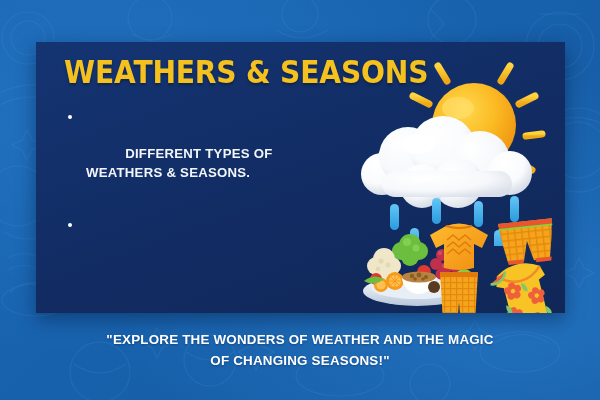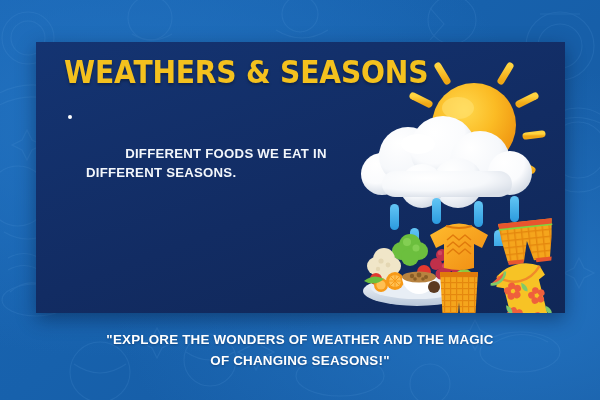--- a/index.html
+++ b/index.html
@@ -173,22 +173,25 @@
 
   <div id="card">
 
     <div id="text-col">
 
       <div id="title">WEATHERS &amp; SEASONS</div>
 
       <ul id="bullets">
         <li class="bullet">
           <span class="bullet-dot"></span>
-          <span>DIFFERENT FOODS WE EAT IN
-DIFFERENT SEASONS.</span>
+          <span>DIFFERENT TYPES OF
+WEATHERS &amp; SEASONS.</span>
+        </li>
+        <li class="bullet">
+          <span class="bullet-dot"></span>
         </li>
 
       </ul>
     </div>
 
     <div id="art">
 
       <svg class="art-svg" style="left:30px; top:4px; width:210px; height:200px;" viewBox="0 0 210 200">
         <defs>
           <radialGradient id="sunGrad" cx="38%" cy="32%" r="72%">

